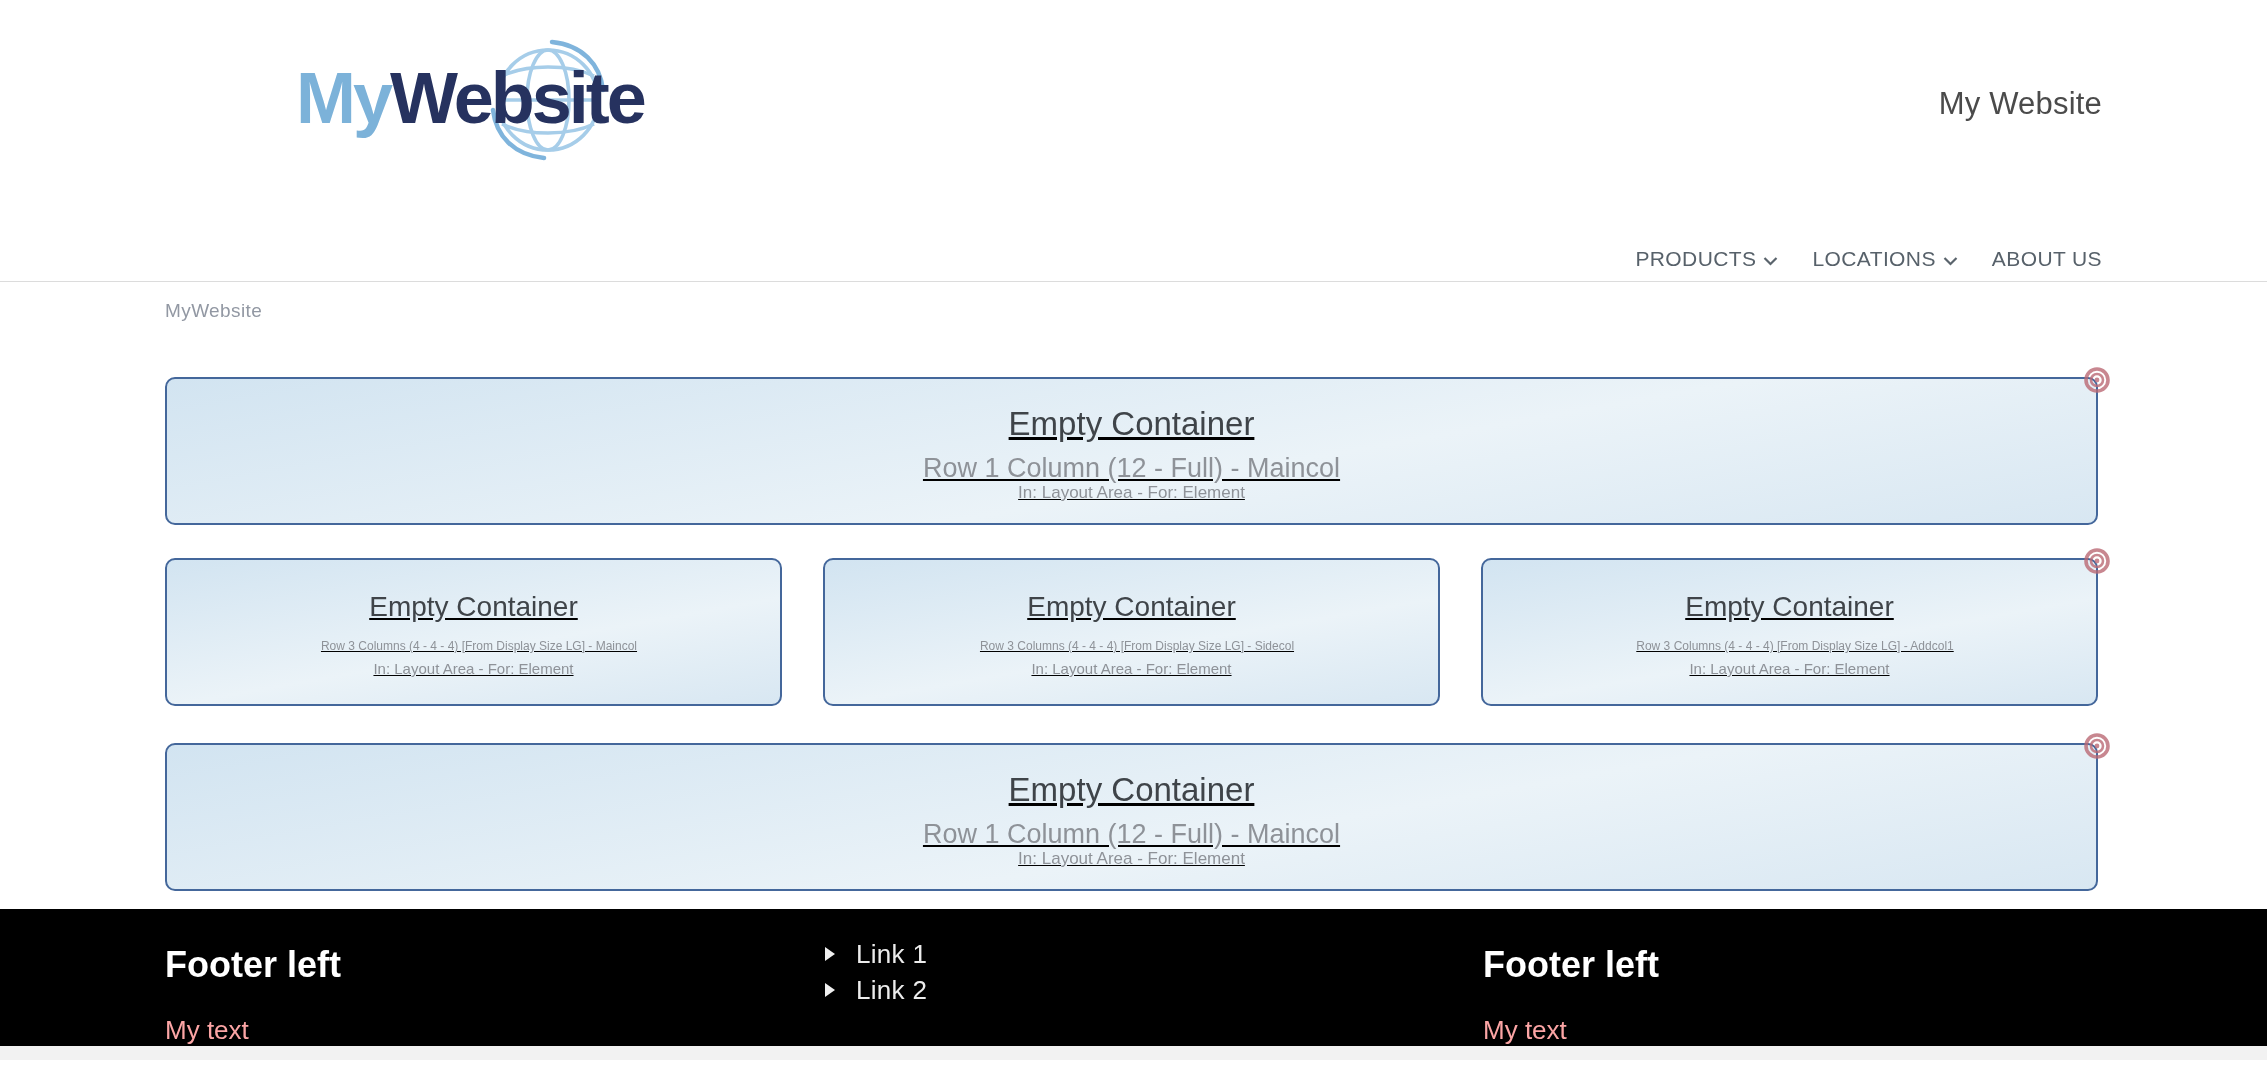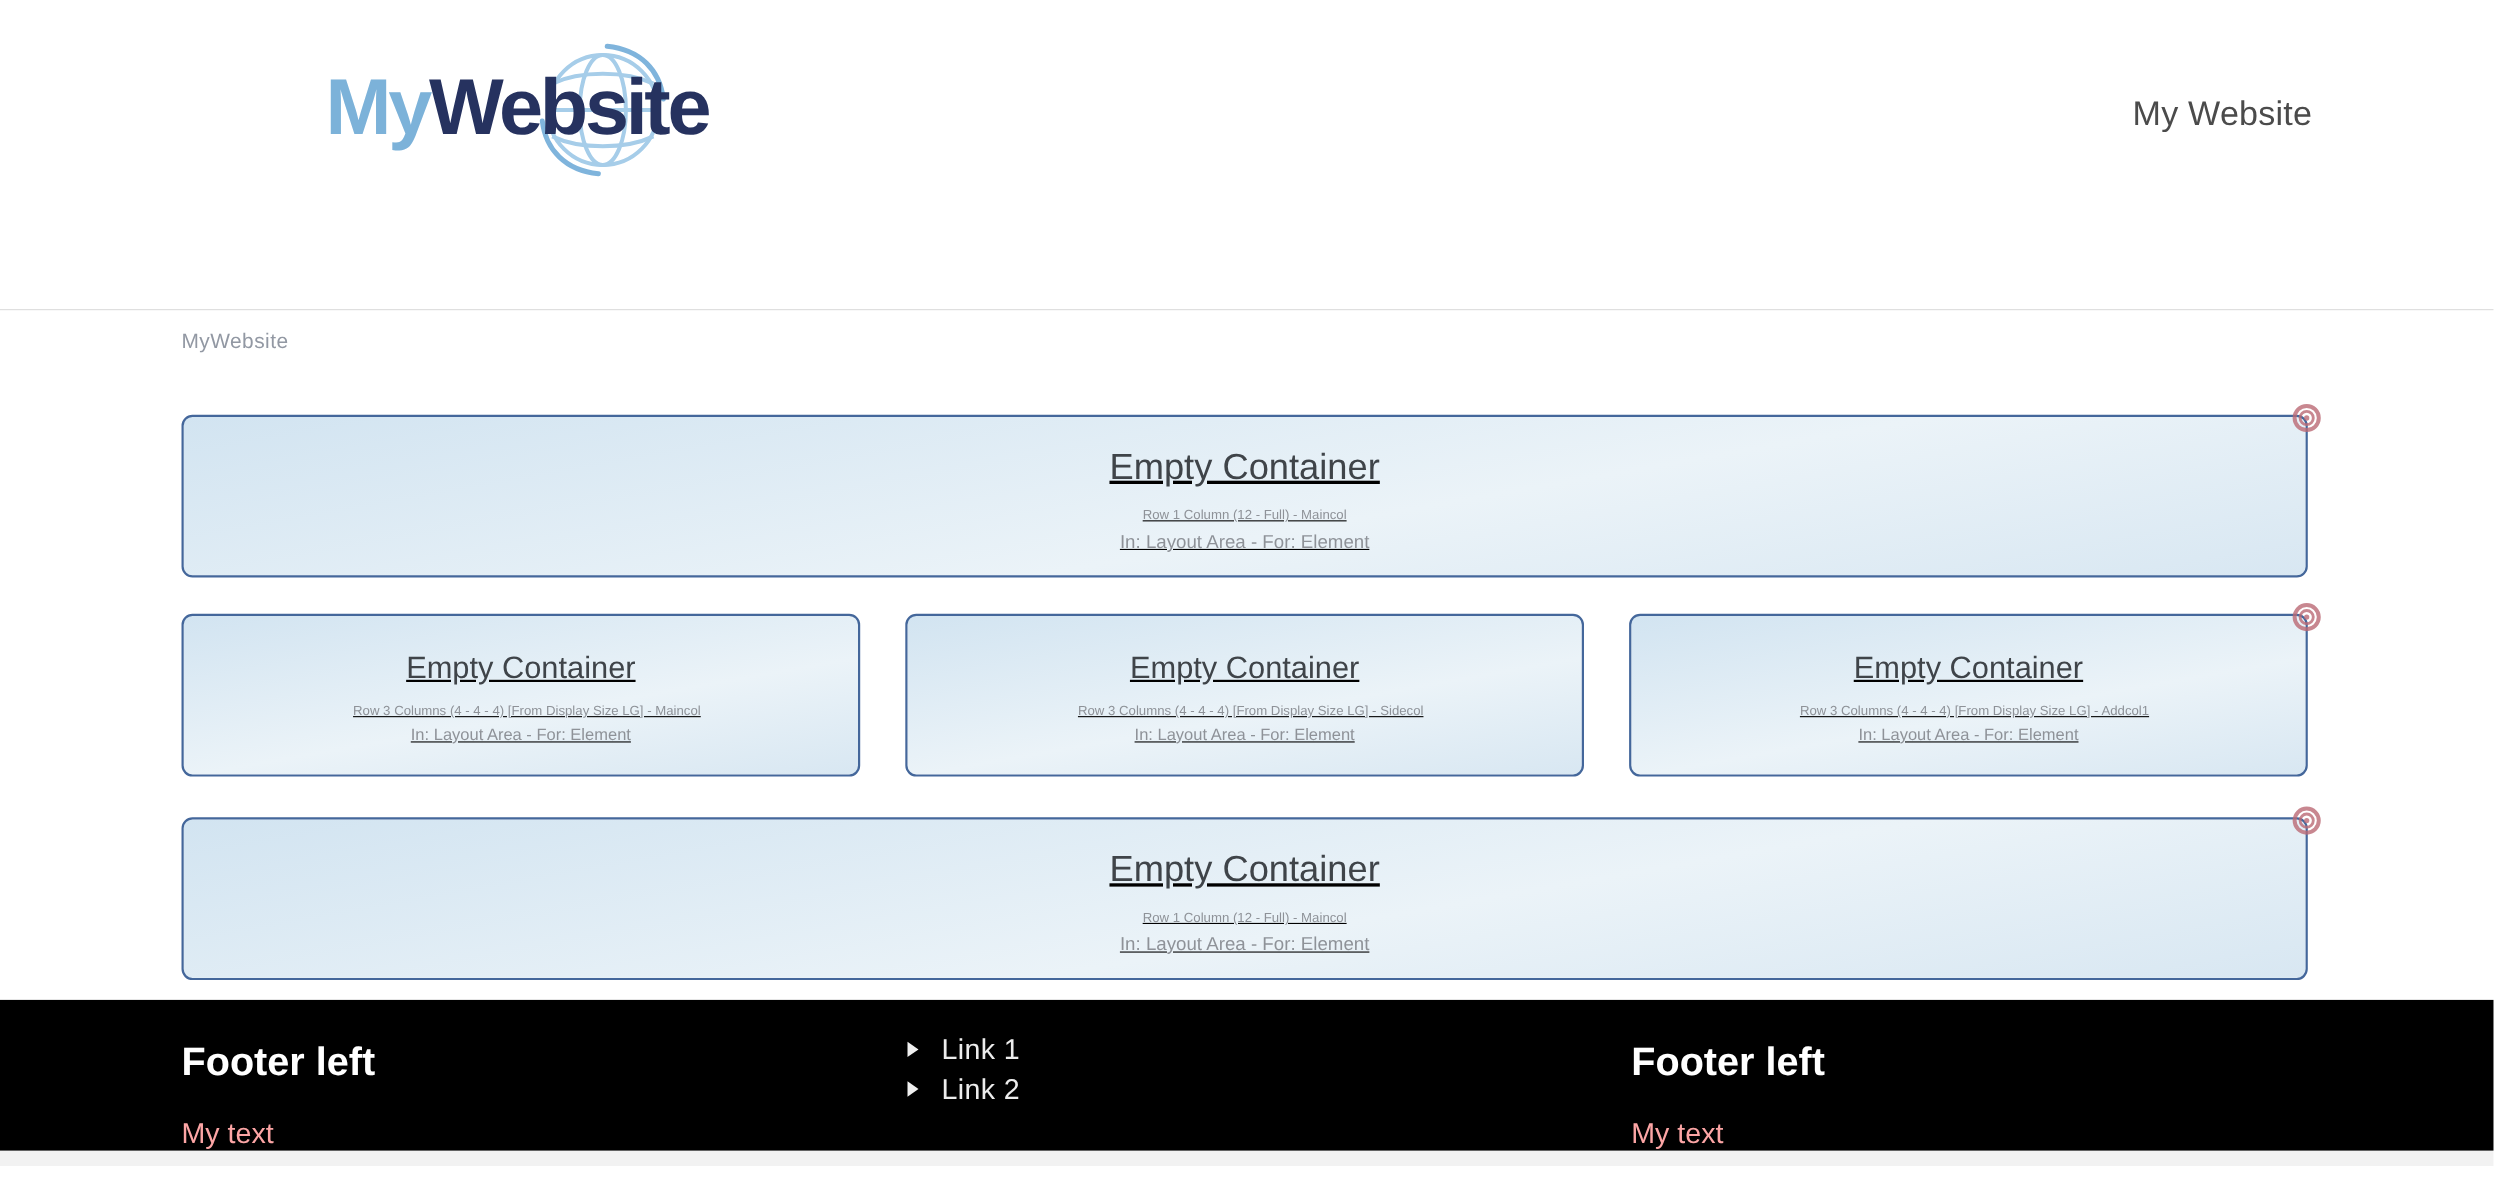--- a/index.html
+++ b/index.html
@@ -74,21 +74,21 @@
     height:148px;
     border:2px solid var(--container-border);
     border-radius:10px;
     background:linear-gradient(170deg, var(--grad-a) 0%, var(--grad-b) 58%, var(--grad-c) 100%);
     text-align:center;
     padding-top:27px;
     cursor:pointer;
     overflow:hidden;
   }
   .c-title   { font-size:33px; line-height:36px; color:#3f4449; }
-  .c-sub     { font-size:12px; line-height:24px; color:#8e9298; margin-top:14px; }
+  .c-sub     { font-size:27px; line-height:24px; color:#8e9298; margin-top:14px; }
   .c-ctx     { font-size:17px; line-height:20px; color:#8e9298; margin-top:3px; }
   .row-2 .empty-container { padding-top:31px; }
   .row-2 .c-title { font-size:28px; line-height:32px; }
   .row-2 .c-sub   { font-size:12px; line-height:21px; margin-top:13px;margin-left:11px; }
   .row-2 .c-ctx   { font-size:15px; line-height:18px; }
 
   .target-btn {
     position:absolute; top:-11px; right:-13px;
     width:28px; height:28px; z-index:2; cursor:pointer;
   }
@@ -134,20 +134,37 @@
           <path d="M70 4 C 100 7, 118 26, 121 52"></path>
           <path d="M62 120 C 32 117, 14 98, 11 72"></path>
         </g>
       </svg>
     </span>
     <span class="logo-text"><span class="logo-my">My</span><span class="logo-website">Website</span></span>
   </a>
 
   <div class="site-title">My Website</div>
 
+  <nav class="main-nav">
+    <div class="nav-item">
+      <span>PRODUCTS</span>
+      <svg width="15" height="10" viewBox="0 0 15 10">
+          <polyline points="1.5,2 7.5,8 13.5,2" fill="none" stroke="#5a646c" stroke-width="2.2"></polyline>
+        </svg>
+    </div>
+    <div class="nav-item">
+      <span>LOCATIONS</span>
+      <svg width="15" height="10" viewBox="0 0 15 10">
+          <polyline points="1.5,2 7.5,8 13.5,2" fill="none" stroke="#5a646c" stroke-width="2.2"></polyline>
+        </svg>
+    </div>
+    <div class="nav-item">
+      <span>ABOUT US</span>
+    </div>
+  </nav>
 </header>
 
 <div class="breadcrumb">MyWebsite</div>
 
 <main class="layout-area">
 
   <section class="layout-row row-1">
     <div class="empty-container">
       <div class="c-title">Empty Container</div>
       <div class="c-sub">Row 1 Column (12 - Full) - Maincol</div>

